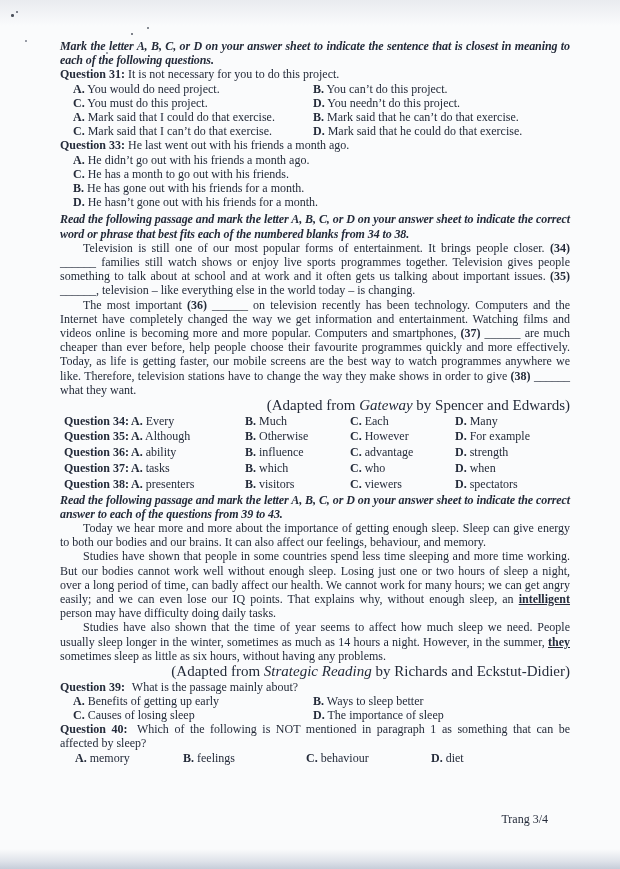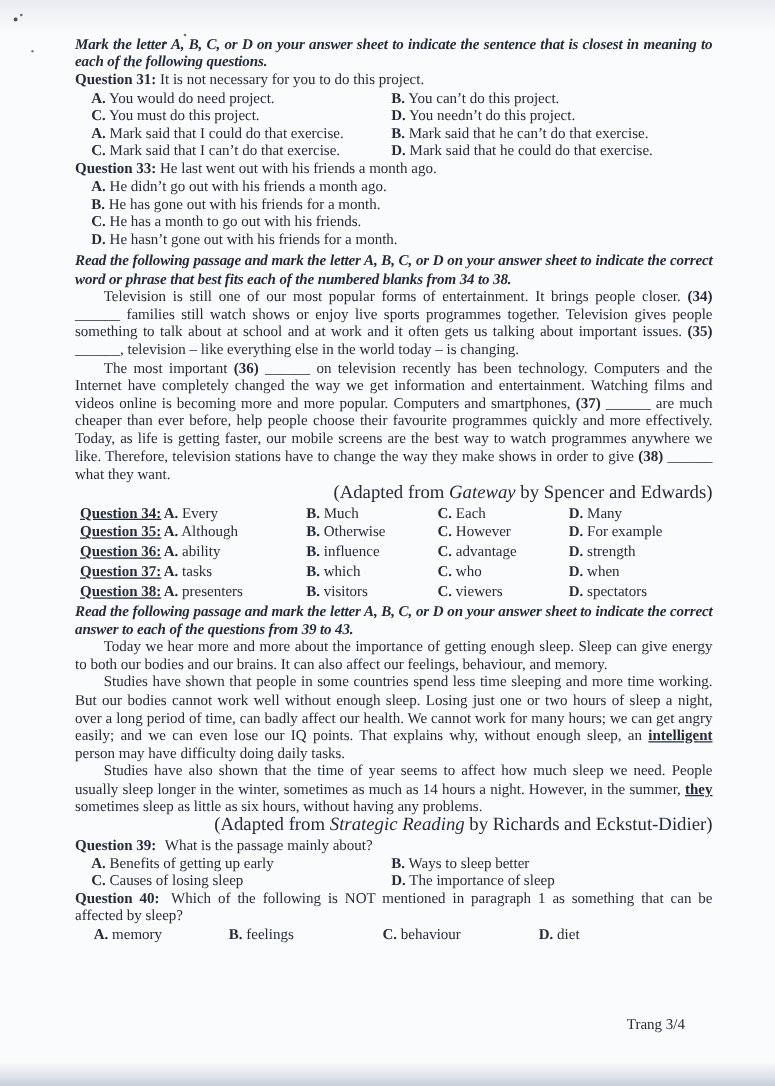--- a/index.html
+++ b/index.html
@@ -8,21 +8,21 @@
     background:#fafbfc; color:#242b3a;
     font-family:"Liberation Serif", serif;
     font-size:12px; line-height:14.2px;
   }
   .edge-top { position:absolute; top:0; left:0; right:0; height:26px;
     background:linear-gradient(#e9ebef, rgba(233,235,239,0)); pointer-events:none; }
   .edge-bottom { position:absolute; bottom:0; left:0; right:0; height:20px;
     background:linear-gradient(rgba(223,227,234,0), #dfe3ea 60%, #c6cdd9); pointer-events:none; }
   .speck { position:absolute; border-radius:50%; }
 
-  .content { position:absolute; left:60px; top:28px; width:510px; }
+  .content { position:absolute; left:60px; top:39px; width:510px; }
 
   .instr { font-weight:bold; font-style:italic; text-align:justify;
     letter-spacing:-0.1px; margin:0; }
   .gap-sm { margin-top:3px; }
   .gap-xs { margin-top:1px; }
 
   .stem { margin:0; text-align:justify; }
   .qlabel { font-weight:bold; }
   .olabel { font-weight:bold; }
 
@@ -33,21 +33,21 @@
   .para { margin:0; text-align:justify; text-indent:23px; }
   .attrib { text-align:right; font-size:15px; line-height:12.5px; margin:2px 0 2px; }
 
   .seg-n { }
   .seg-b { font-weight:bold; }
   .seg-i { font-style:italic; }
   .seg-bu { font-weight:bold; text-decoration:underline; }
 
   .cloze-grid { padding-left:4px; margin:2px 0 1px; }
   .crow { display:flex; margin-bottom:1.6px; }
-  .crow .clabel { width:67px; flex:none; font-weight:bold;text-decoration:underline; }
+  .crow .clabel { width:67px; flex:none; font-weight:bold; }
   .copt { white-space:nowrap; }
   .crow .c0 { width:114px; flex:none; }
   .crow .c1 { width:105px; flex:none; }
   .crow .c2 { width:105px; flex:none; }
   .crow .c3 { flex:1; }
 
   .q40opts { display:flex; padding-left:15px; }
   .q40opts .o0 { width:108px; flex:none; }
   .q40opts .o1 { width:123px; flex:none; }
   .q40opts .o2 { width:125px; flex:none; }
@@ -88,22 +88,22 @@
         <p class="opt"><span class="olabel">B.</span> <span>Mark said that he can’t do that exercise.</span></p>
         <p class="opt"><span class="olabel">C.</span> <span>Mark said that I can’t do that exercise.</span></p>
         <p class="opt"><span class="olabel">D.</span> <span>Mark said that he could do that exercise.</span></p>
       </div>
     </div>
 
     <div>
       <p class="stem"><span class="qlabel">Question 33:</span> <span>He last went out with his friends a month ago.</span></p>
       <div class="opts1">
         <p class="opt"><span class="olabel">A.</span> <span>He didn’t go out with his friends a month ago.</span></p>
+        <p class="opt"><span class="olabel">C.</span> <span>He has a month to go out with his friends.</span></p>
         <p class="opt"><span class="olabel">B.</span> <span>He has gone out with his friends for a month.</span></p>
-        <p class="opt"><span class="olabel">C.</span> <span>He has a month to go out with his friends.</span></p>
         <p class="opt"><span class="olabel">D.</span> <span>He hasn’t gone out with his friends for a month.</span></p>
       </div>
     </div>
 
     <p class="instr gap-sm">Read the following passage and mark the letter A, B, C, or D on your answer sheet to indicate the correct word or phrase that best fits each of the numbered blanks from 34 to 38.</p>
 
     <div>
       <p class="para gap-xs"><span class="seg-n">Television is still one of our most popular forms of entertainment. It brings people closer. </span><span class="seg-b">(34)</span><span class="seg-n"> ______ families still watch shows or enjoy live sports programmes together. Television gives people something to talk about at school and at work and it often gets us talking about important issues. </span><span class="seg-b">(35)</span><span class="seg-n"> ______, television – like everything else in the world today – is changing.</span></p>
       <p class="para"><span class="seg-n">The most important </span><span class="seg-b">(36)</span><span class="seg-n"> ______ on television recently has been technology. Computers and the Internet have completely changed the way we get information and entertainment. Watching films and videos online is becoming more and more popular. Computers and smartphones, </span><span class="seg-b">(37)</span><span class="seg-n"> ______ are much cheaper than ever before, help people choose their favourite programmes quickly and more effectively. Today, as life is getting faster, our mobile screens are the best way to watch programmes anywhere we like. Therefore, television stations have to change the way they make shows in order to give </span><span class="seg-b">(38)</span><span class="seg-n"> ______ what they want.</span></p>
       <p class="attrib"><span class="seg-n">(Adapted from </span><span class="seg-i">Gateway</span><span class="seg-n"> by Spencer and Edwards)</span></p>

